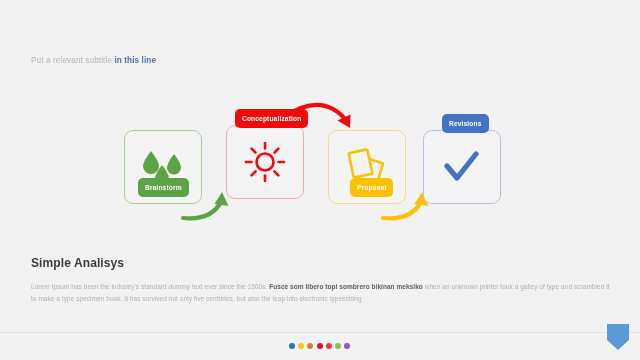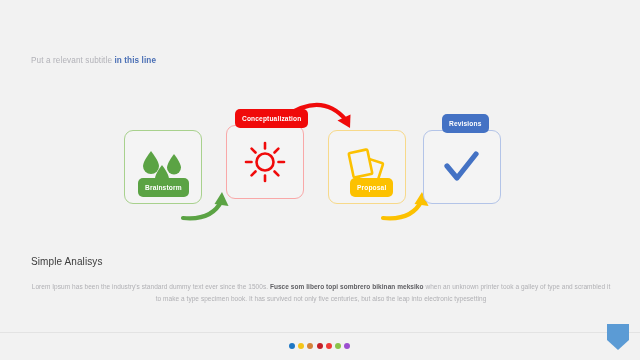--- a/index.html
+++ b/index.html
@@ -11,21 +11,20 @@
     height: 360px;
     background: #f2f2f2;
     font-family: "Liberation Sans", sans-serif;
     overflow: hidden;
     position: relative;
   }
   .slide {
     position: absolute;
     inset: 0;
     background: #f2f2f2;
-    text-align: center;
   }
 
   
   .subtitle {
     position: absolute;
     left: 31px;
     top: 56px;
     font-size: 8.2px;
     letter-spacing: 0.1px;
     color: #b2b2b8;
@@ -120,22 +119,22 @@
     background: #4472c4;
     left: 19px;
     top: -16px;
   }
 
   
   .analysis-title {
     position: absolute;
     left: 31px;
     top: 256px;
-    font-size: 10px;
-    font-weight: normal;
+    font-size: 12px;
+    font-weight: bold;
     color: #3c3c3c;
     letter-spacing: 0.1px;
   }
   .analysis-body {
     position: absolute;
     left: 31px;
     top: 281px;
     width: 580px;
     font-size: 6.5px;
     line-height: 11.8px;

